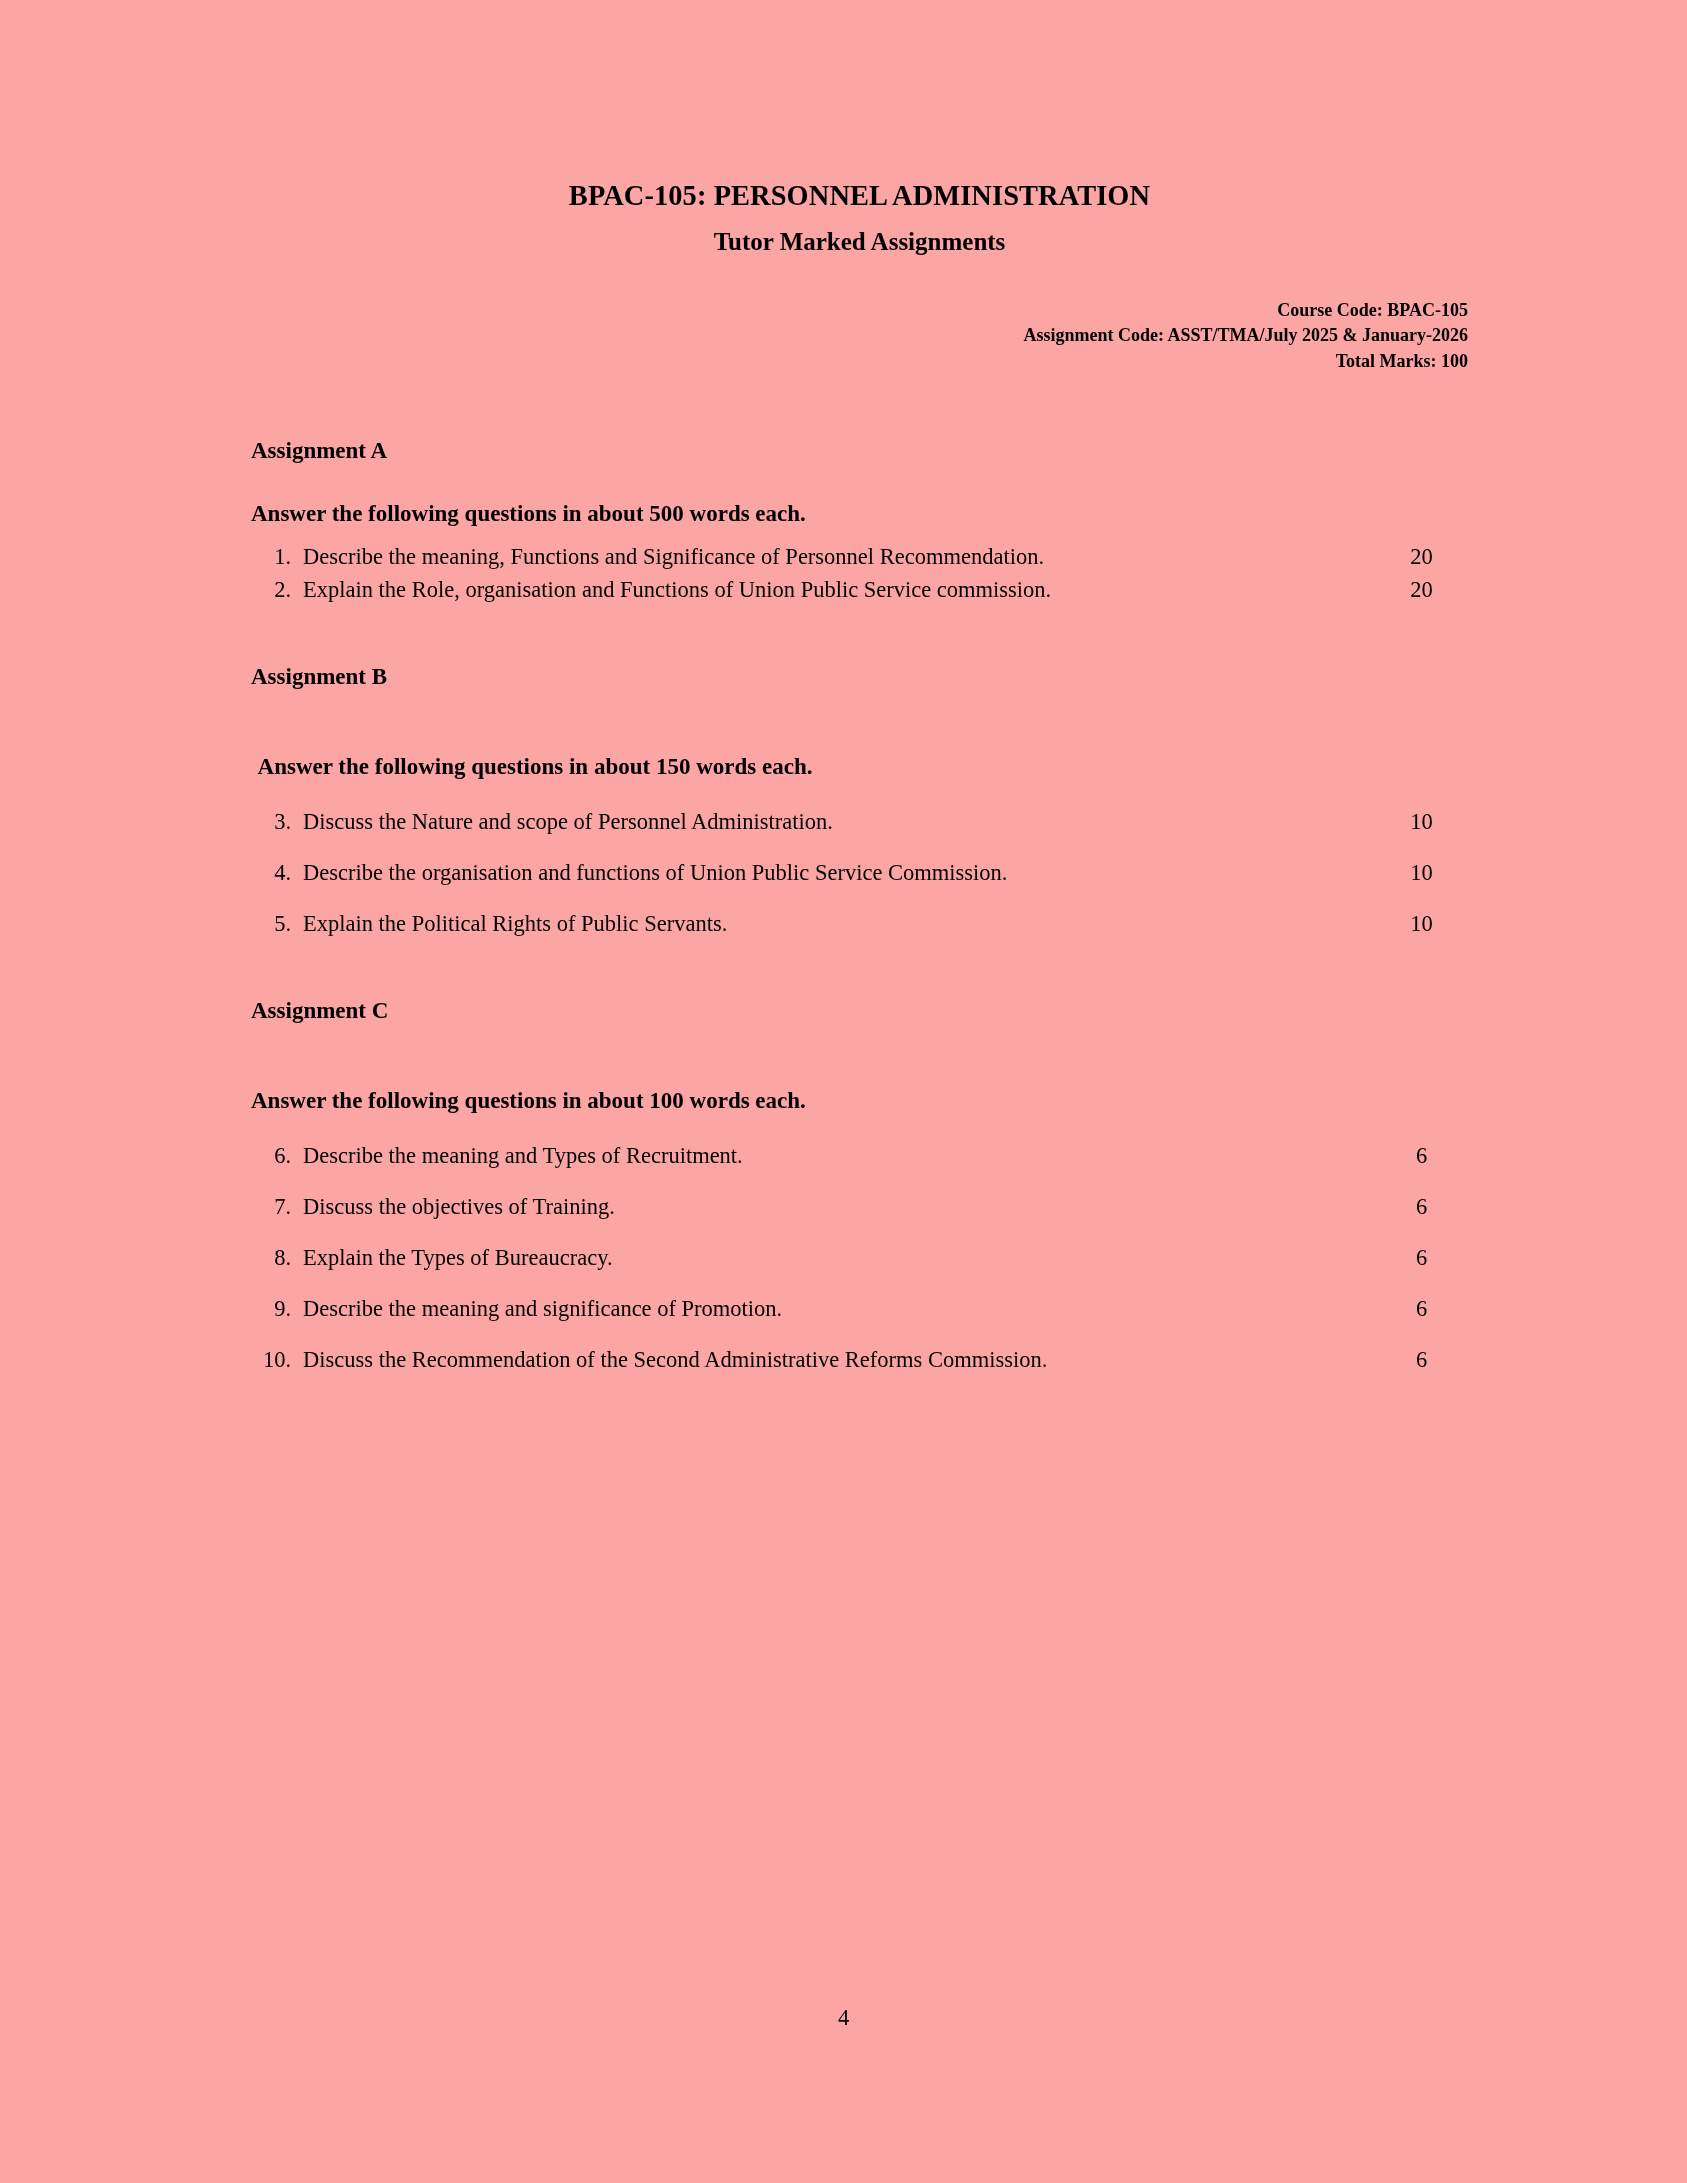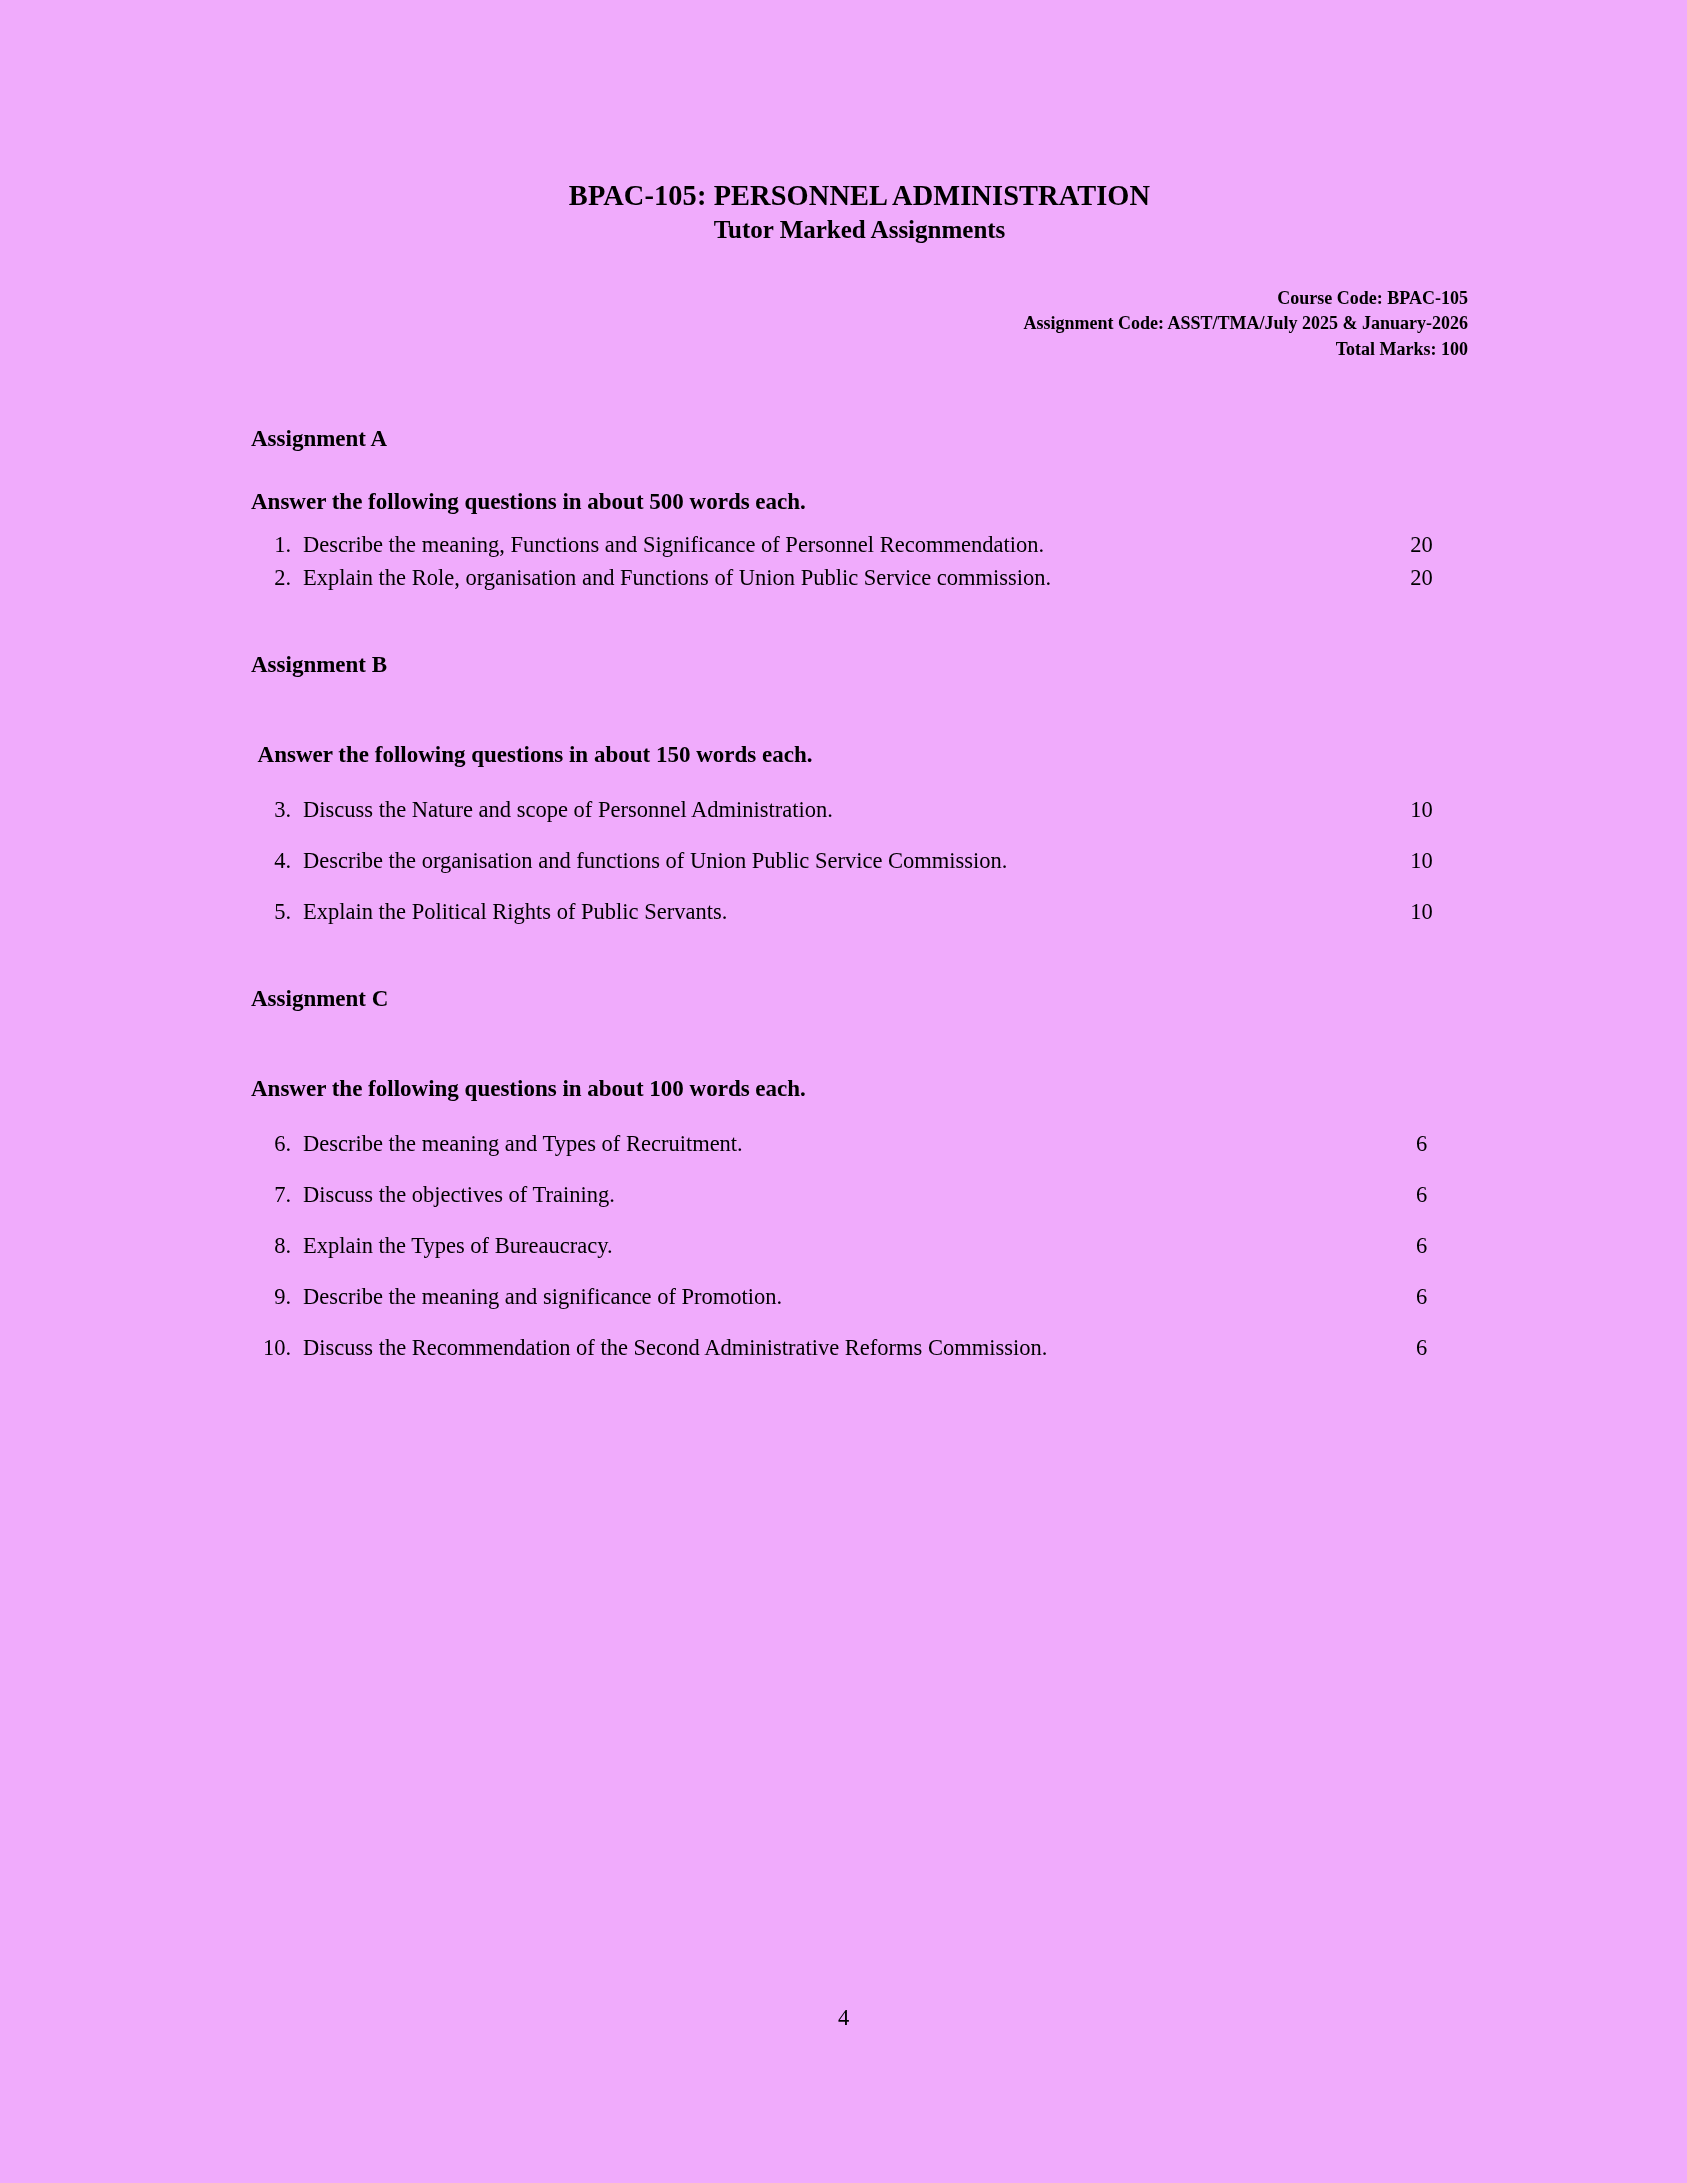--- a/index.html
+++ b/index.html
@@ -9,21 +9,21 @@
   }
   body {
     font-family: "Liberation Serif", "DejaVu Serif", serif;
     color: #000000;
     -webkit-font-smoothing: antialiased;
   }
   .page {
     position: relative;
     width: 1687px;
     height: 2183px;
-    background: #f0abfc;
+    background: #fca5a5;
     box-sizing: border-box;
     overflow: hidden;
   }
 
   
   .content {
     position: absolute;
     left: 251px;
     top: 0;
     width: 1217px;   
@@ -38,21 +38,21 @@
     font-size: 28.4px;
     font-weight: bold;
     line-height: 1.12;
     letter-spacing: 0.1px;
     white-space: nowrap;
   }
   .doc-subtitle {
     font-size: 25px;
     font-weight: bold;
     line-height: 1.15;
-    margin-top: 4px;
+    margin-top: 16px;
   }
 
   
   .meta-block {
     margin-top: 41px;
     text-align: right;
     font-size: 18px;
     font-weight: bold;
     line-height: 1.42;
   }

